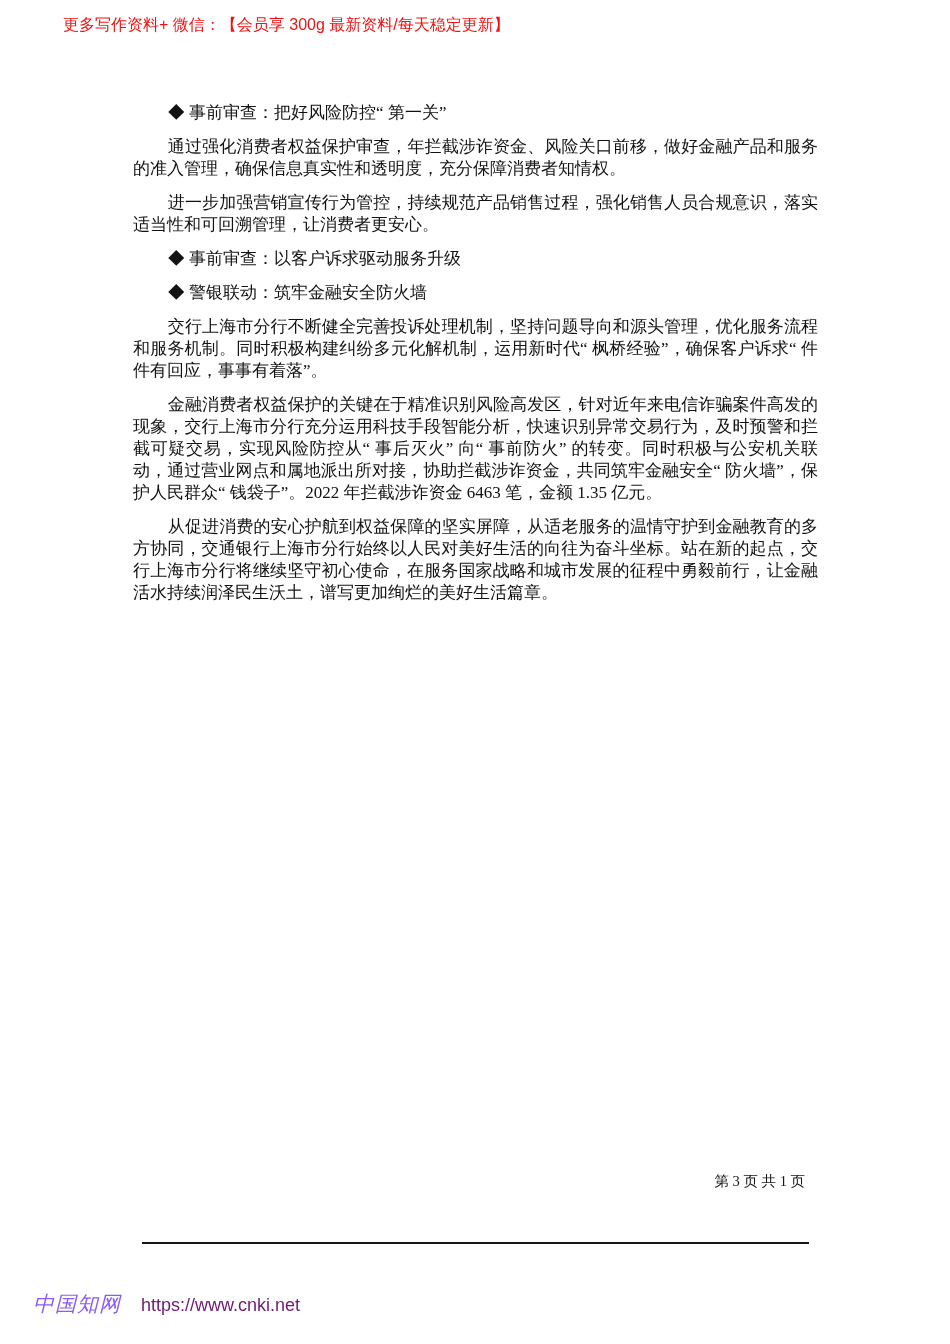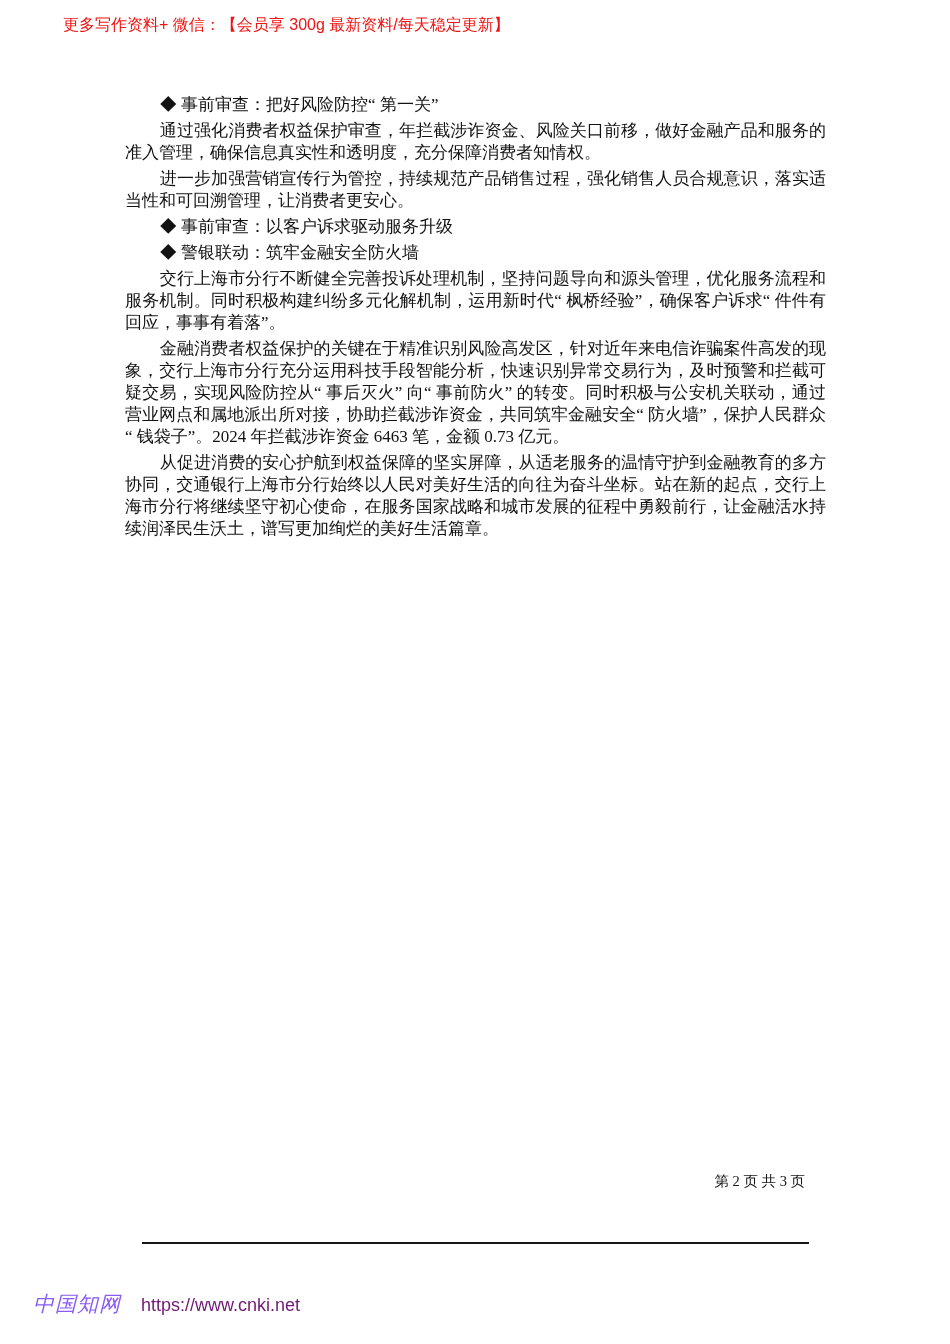--- a/index.html
+++ b/index.html
@@ -28,21 +28,21 @@
     left: 121px;
     top: 90px;
     width: 709px;
     font-size: 17px;
     line-height: 22px;
     text-align: justify;
     text-justify: inter-ideograph;
     color: #121212;
   }
   .content p {
-    margin: 4px;
+    margin: 12px;
     padding: 0;
     text-indent: 2.05em;
   }
   .page-number {
     position: absolute;
     top: 1172px;
     right: 145px;
     font-size: 14.5px;
     color: #151515;
     white-space: nowrap;
@@ -83,25 +83,25 @@
 
   <div class="promo-banner">更多写作资料+ 微信：【会员享 300g 最新资料/每天稳定更新】</div>
 
   <div class="content">
     <p>◆ 事前审查：把好风险防控“ 第一关”</p>
     <p>通过强化消费者权益保护审查，年拦截涉诈资金、风险关口前移，做好金融产品和服务的准入管理，确保信息真实性和透明度，充分保障消费者知情权。</p>
     <p>进一步加强营销宣传行为管控，持续规范产品销售过程，强化销售人员合规意识，落实适当性和可回溯管理，让消费者更安心。</p>
     <p>◆ 事前审查：以客户诉求驱动服务升级</p>
     <p>◆ 警银联动：筑牢金融安全防火墙</p>
     <p>交行上海市分行不断健全完善投诉处理机制，坚持问题导向和源头管理，优化服务流程和服务机制。同时积极构建纠纷多元化解机制，运用新时代“ 枫桥经验”，确保客户诉求“ 件件有回应，事事有着落”。</p>
-    <p>金融消费者权益保护的关键在于精准识别风险高发区，针对近年来电信诈骗案件高发的现象，交行上海市分行充分运用科技手段智能分析，快速识别异常交易行为，及时预警和拦截可疑交易，实现风险防控从“ 事后灭火” 向“ 事前防火” 的转变。同时积极与公安机关联动，通过营业网点和属地派出所对接，协助拦截涉诈资金，共同筑牢金融安全“ 防火墙”，保护人民群众“ 钱袋子”。2024 年拦截涉诈资金 6463 笔，金额 0.73 亿元。</p>
+    <p>金融消费者权益保护的关键在于精准识别风险高发区，针对近年来电信诈骗案件高发的现象，交行上海市分行充分运用科技手段智能分析，快速识别异常交易行为，及时预警和拦截可疑交易，实现风险防控从“ 事后灭火” 向“ 事前防火” 的转变。同时积极与公安机关联动，通过营业网点和属地派出所对接，协助拦截涉诈资金，共同筑牢金融安全“ 防火墙”，保护人民群众“ 钱袋子”。2022 年拦截涉诈资金 6463 笔，金额 1.35 亿元。</p>
     <p>从促进消费的安心护航到权益保障的坚实屏障，从适老服务的温情守护到金融教育的多方协同，交通银行上海市分行始终以人民对美好生活的向往为奋斗坐标。站在新的起点，交行上海市分行将继续坚守初心使命，在服务国家战略和城市发展的征程中勇毅前行，让金融活水持续润泽民生沃土，谱写更加绚烂的美好生活篇章。</p>
   </div>
 
-  <div class="page-number">第 2 页 共 3 页</div>
+  <div class="page-number">第 3 页 共 1 页</div>
 
   <div class="footer-divider"></div>
 
   <div class="watermark">
     <span class="site-name">中国知网</span>
     <span class="site-url">https://www.cnki.net</span>
   </div>
 
 </div>
 

